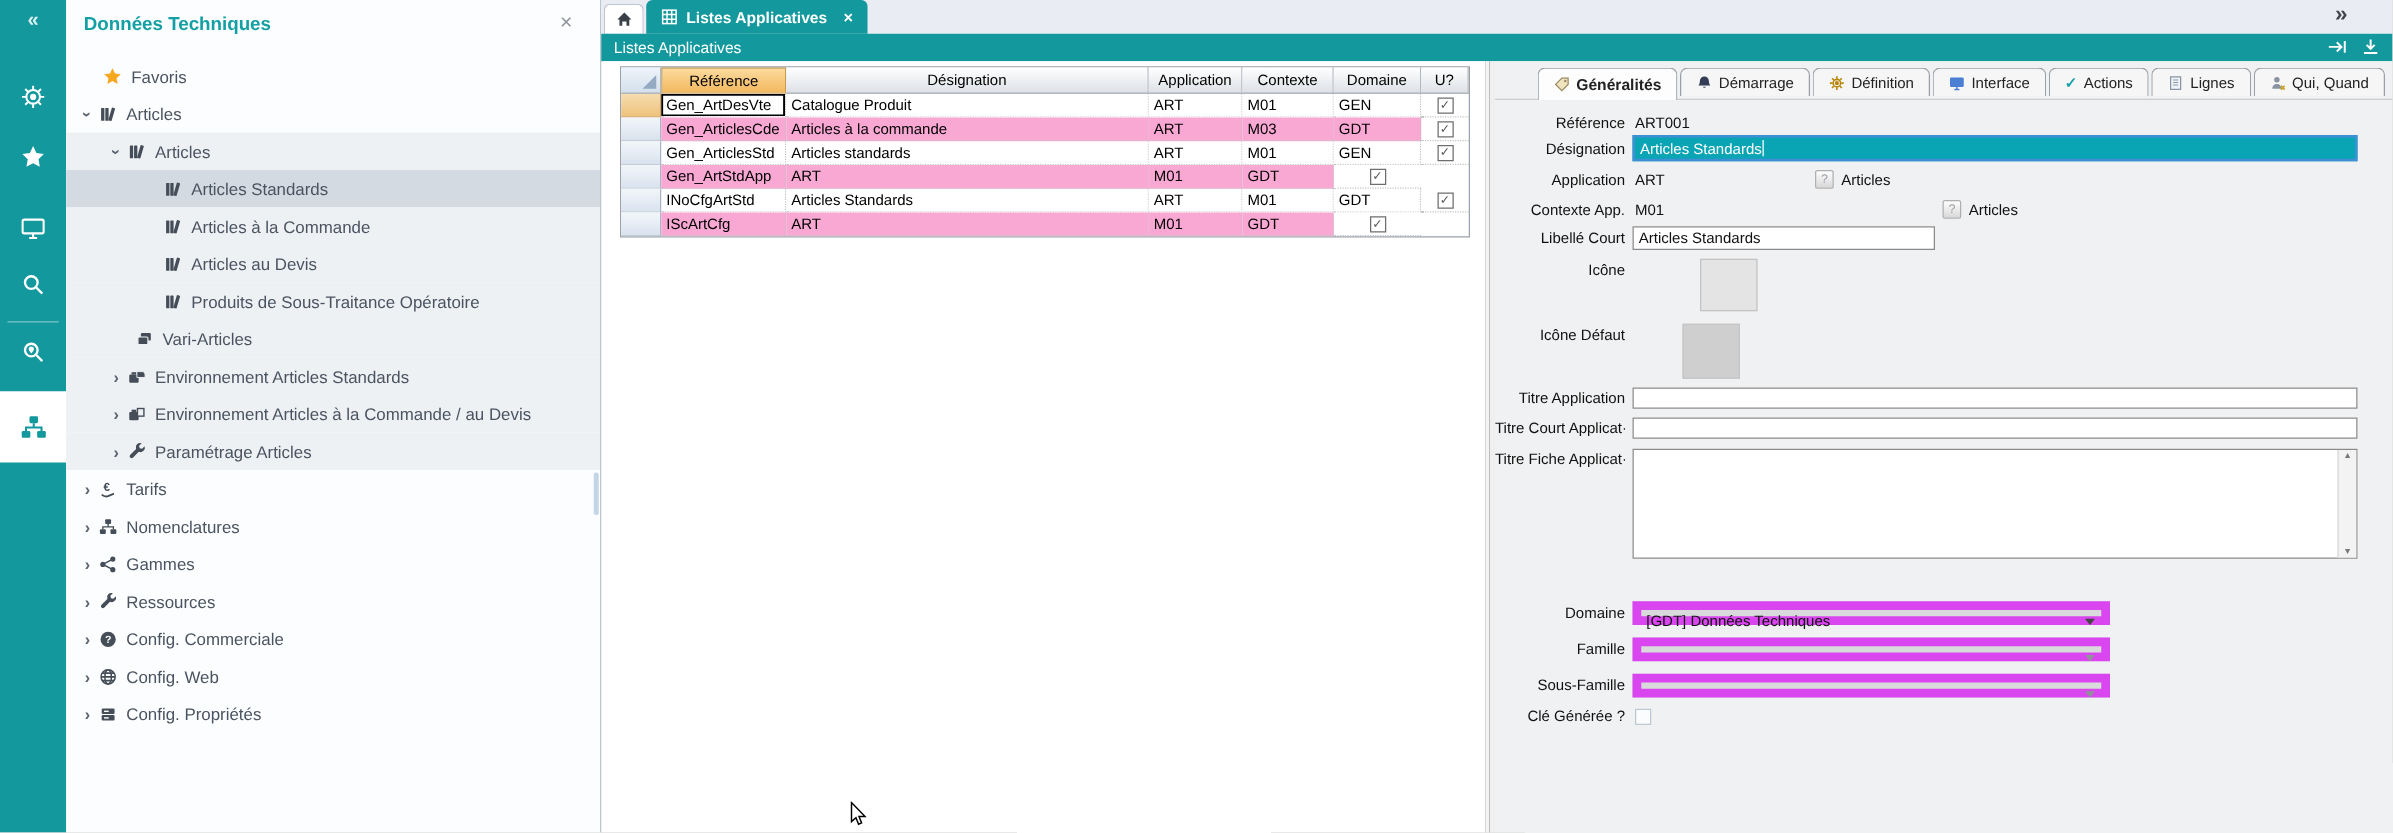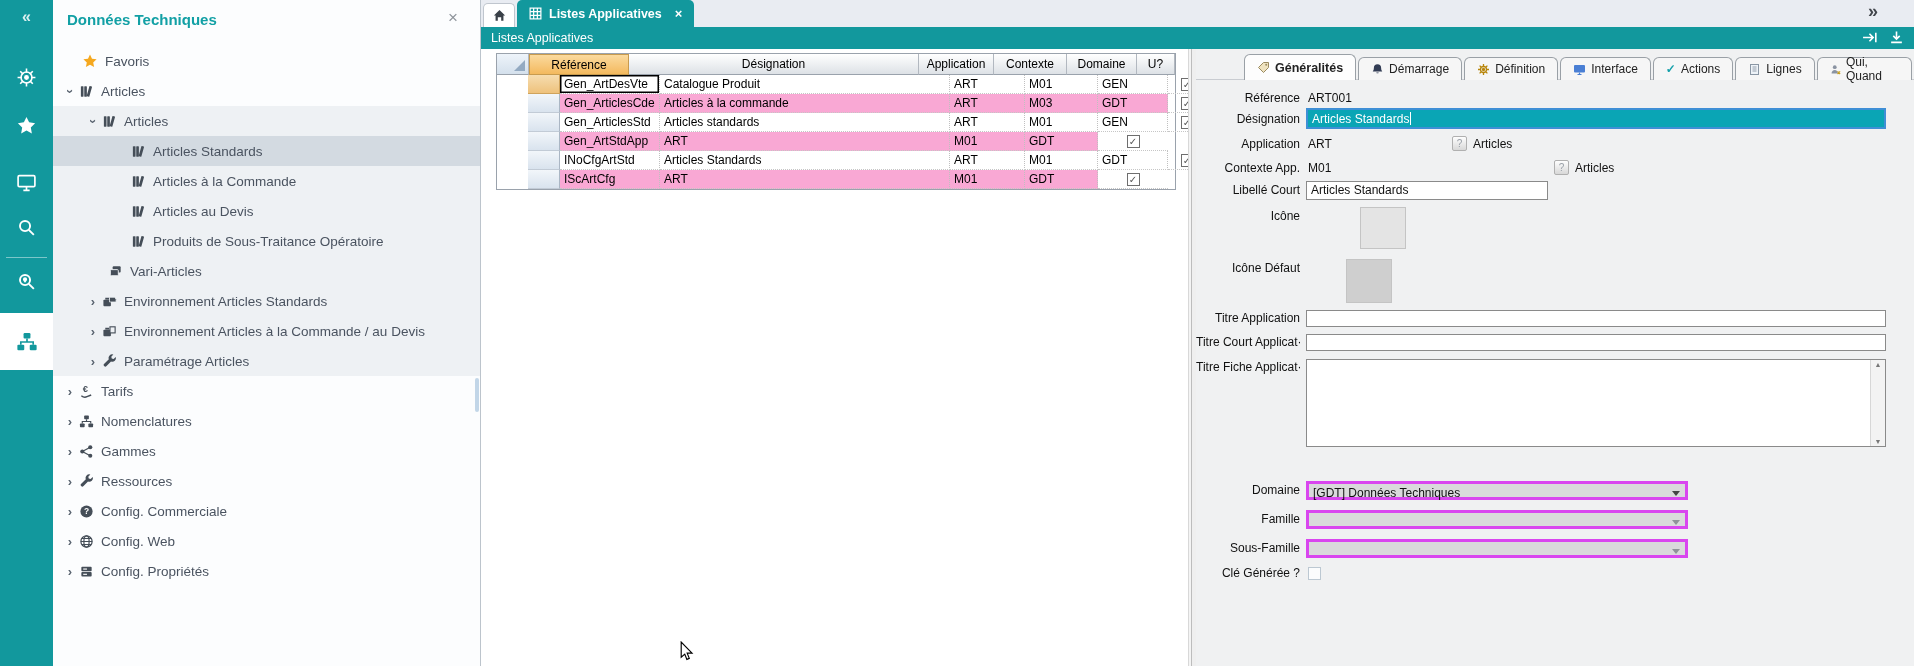--- a/index.html
+++ b/index.html
@@ -42,51 +42,51 @@
 
   
   .main { position:absolute; left:482px; top:49px; width:706px; height:617px; background:#fff; }
   .grid { position:absolute; left:14px; top:4px; width:680px; border:1px solid #9aa2ac; background:#fff; }
   .ghead, .grow { display:grid; grid-template-columns:32px 100px 290px 75px 73px 70px 38px; }
   .ghead { height:21px; }
   .gh { background:linear-gradient(#ffffff,#dde1e6); border-right:1px solid #b2b8c0; border-bottom:1px solid #9aa2ac; font-size:12px; color:#000; display:flex; align-items:center; justify-content:center; cursor:pointer; }
   .gh.ref { background:linear-gradient(#fbda9e,#f3b95e); border:1px solid #c89b4e; }
   .gh.corner { background:linear-gradient(#eef4fa,#d4e0ec); position:relative; }
   .corner-tri { position:absolute; right:3px; bottom:3px; width:0; height:0; border-bottom:11px solid #93aac2; border-left:11px solid transparent; }
-  .grow { height:19px;margin-left:31px; }
+  .grow { height:19px; }
   .grow.alt .gcell { background:#f9a8d4; }
   .gsel { background:linear-gradient(#f2f6fa,#d9e3ee); border-right:1px solid #aab6c4; border-bottom:1px solid #c2cbd6; cursor:pointer; }
   .gsel.hot { background:linear-gradient(#f6ddb0,#eec27c); border-color:#cfa35c; }
   .gcell { font-size:12px; color:#000; padding:2px 4px 0 4px; border-right:1px dotted #c0c0c0; border-bottom:1px dotted #c6c6c6; white-space:nowrap; overflow:hidden; cursor:default; }
   .gcell.focus { box-shadow:inset 0 0 0 1.5px #000; background:#fff !important; }
   .gcheck { display:flex; align-items:center; justify-content:center; border-bottom:1px dotted #c6c6c6; cursor:pointer; }
   .cbox { width:13px; height:13px; border:1px solid #6e6e6e; background:#fff; font-size:10px; line-height:11px; text-align:center; color:#555; }
 
   
   .splitter { position:absolute; left:1188px; top:49px; width:8px; height:617px;
     background:linear-gradient(90deg,#d8d8d8 0 1px,#f4f4f4 1px 3px,#bdbdbd 3px 4px,#efefef 4px 8px); }
 
   
   .form { position:absolute; left:1196px; top:49px; width:718px; height:617px; background:#f0f1f2; font-size:12px; color:#111; }
   .ftabline { position:absolute; top:30px; left:0; right:0; height:1px; background:#c9ccd1; }
-  .ftabs { position:absolute; left:48px; top:5px; display:flex; align-items:flex-end; z-index:2; }
+  .ftabs { position:absolute; left:34px; top:5px; display:flex; z-index:2; }
   .ftab { height:23px; display:flex; align-items:center; gap:5px; padding:0 12px; background:#f6f6f6; border:1px solid #9aa0a6; border-bottom:none; border-radius:6px 6px 0 0; margin-right:2px; font-size:12px; color:#222; cursor:pointer; }
   .ftab.active { height:26px; background:#fdfdfd; font-weight:bold; font-size:12.5px; }
   .fcheckglyph { color:#14a0aa; font-weight:bold; font-size:12px; }
 
   .frow { position:absolute; left:0; right:0; height:20px; }
   .flabel { position:absolute; left:0; top:2px; width:104px; text-align:right; color:#111; white-space:nowrap; overflow:hidden; }
   .fval { position:absolute; left:112px; top:2px; }
   .finput { position:absolute; left:110px; background:#fff; border:1px solid #8a8a8a; padding:1px 4px; font-size:12px; font-family:"Liberation Sans",sans-serif; }
   .fdesignation { position:absolute; left:110px; width:580px; height:21px; background:#0aa5b5; border:2px solid #3f8fd6; color:#fff; padding:1px 4px; display:flex; align-items:center; }
   .caret { display:inline-block; width:1px; height:13px; background:#fff; margin-left:1px; }
   .qbtn { position:absolute; top:1px; width:15px; height:15px; background:linear-gradient(#fefefe,#d8d8d8); border:1px solid #b0b0b0; border-radius:2px; color:#9aa0a8; font-size:10px; text-align:center; line-height:13px; cursor:pointer; }
   .qsuffix { position:absolute; top:2px; }
   .iconbox { position:absolute; border:1px solid #c4c4c4; cursor:pointer; }
-  .fselect { position:absolute; left:110px; width:382px; height:19px; background:#d9dadb; border:3px solid #d946ef; padding:2px 4px; cursor:pointer; }
+  .fselect { position:absolute; left:110px; width:382px; height:19px; background:#d9dadb; border:7px solid #d946ef; padding:2px 4px; cursor:pointer; }
   .fselect .chev { position:absolute; right:5px; top:7px; width:0; height:0; border-left:4px solid transparent; border-right:4px solid transparent; border-top:5px solid #444; }
   .fselect.dis .chev { border-top-color:#8f9399; }
   .ftext { position:absolute; left:110px; width:580px; background:#fff; border:1px solid #8a8a8a; }
   .vscroll { position:absolute; right:0; top:0; bottom:0; width:15px; border-left:1px solid #d7d7d7; background:#f3f3f3; }
   .vscroll .up { position:absolute; top:1px; left:0; right:0; text-align:center; font-size:7px; color:#777; }
   .vscroll .dn { position:absolute; bottom:1px; left:0; right:0; text-align:center; font-size:7px; color:#777; }
   .fcheckbox { position:absolute; left:112px; top:1px; width:13px; height:13px; border:1px solid #bcc8d2; background:#fbfcfd; cursor:pointer; }
 
   .cursor { position:absolute; left:680px; top:641px; z-index:9; }
 </style>

